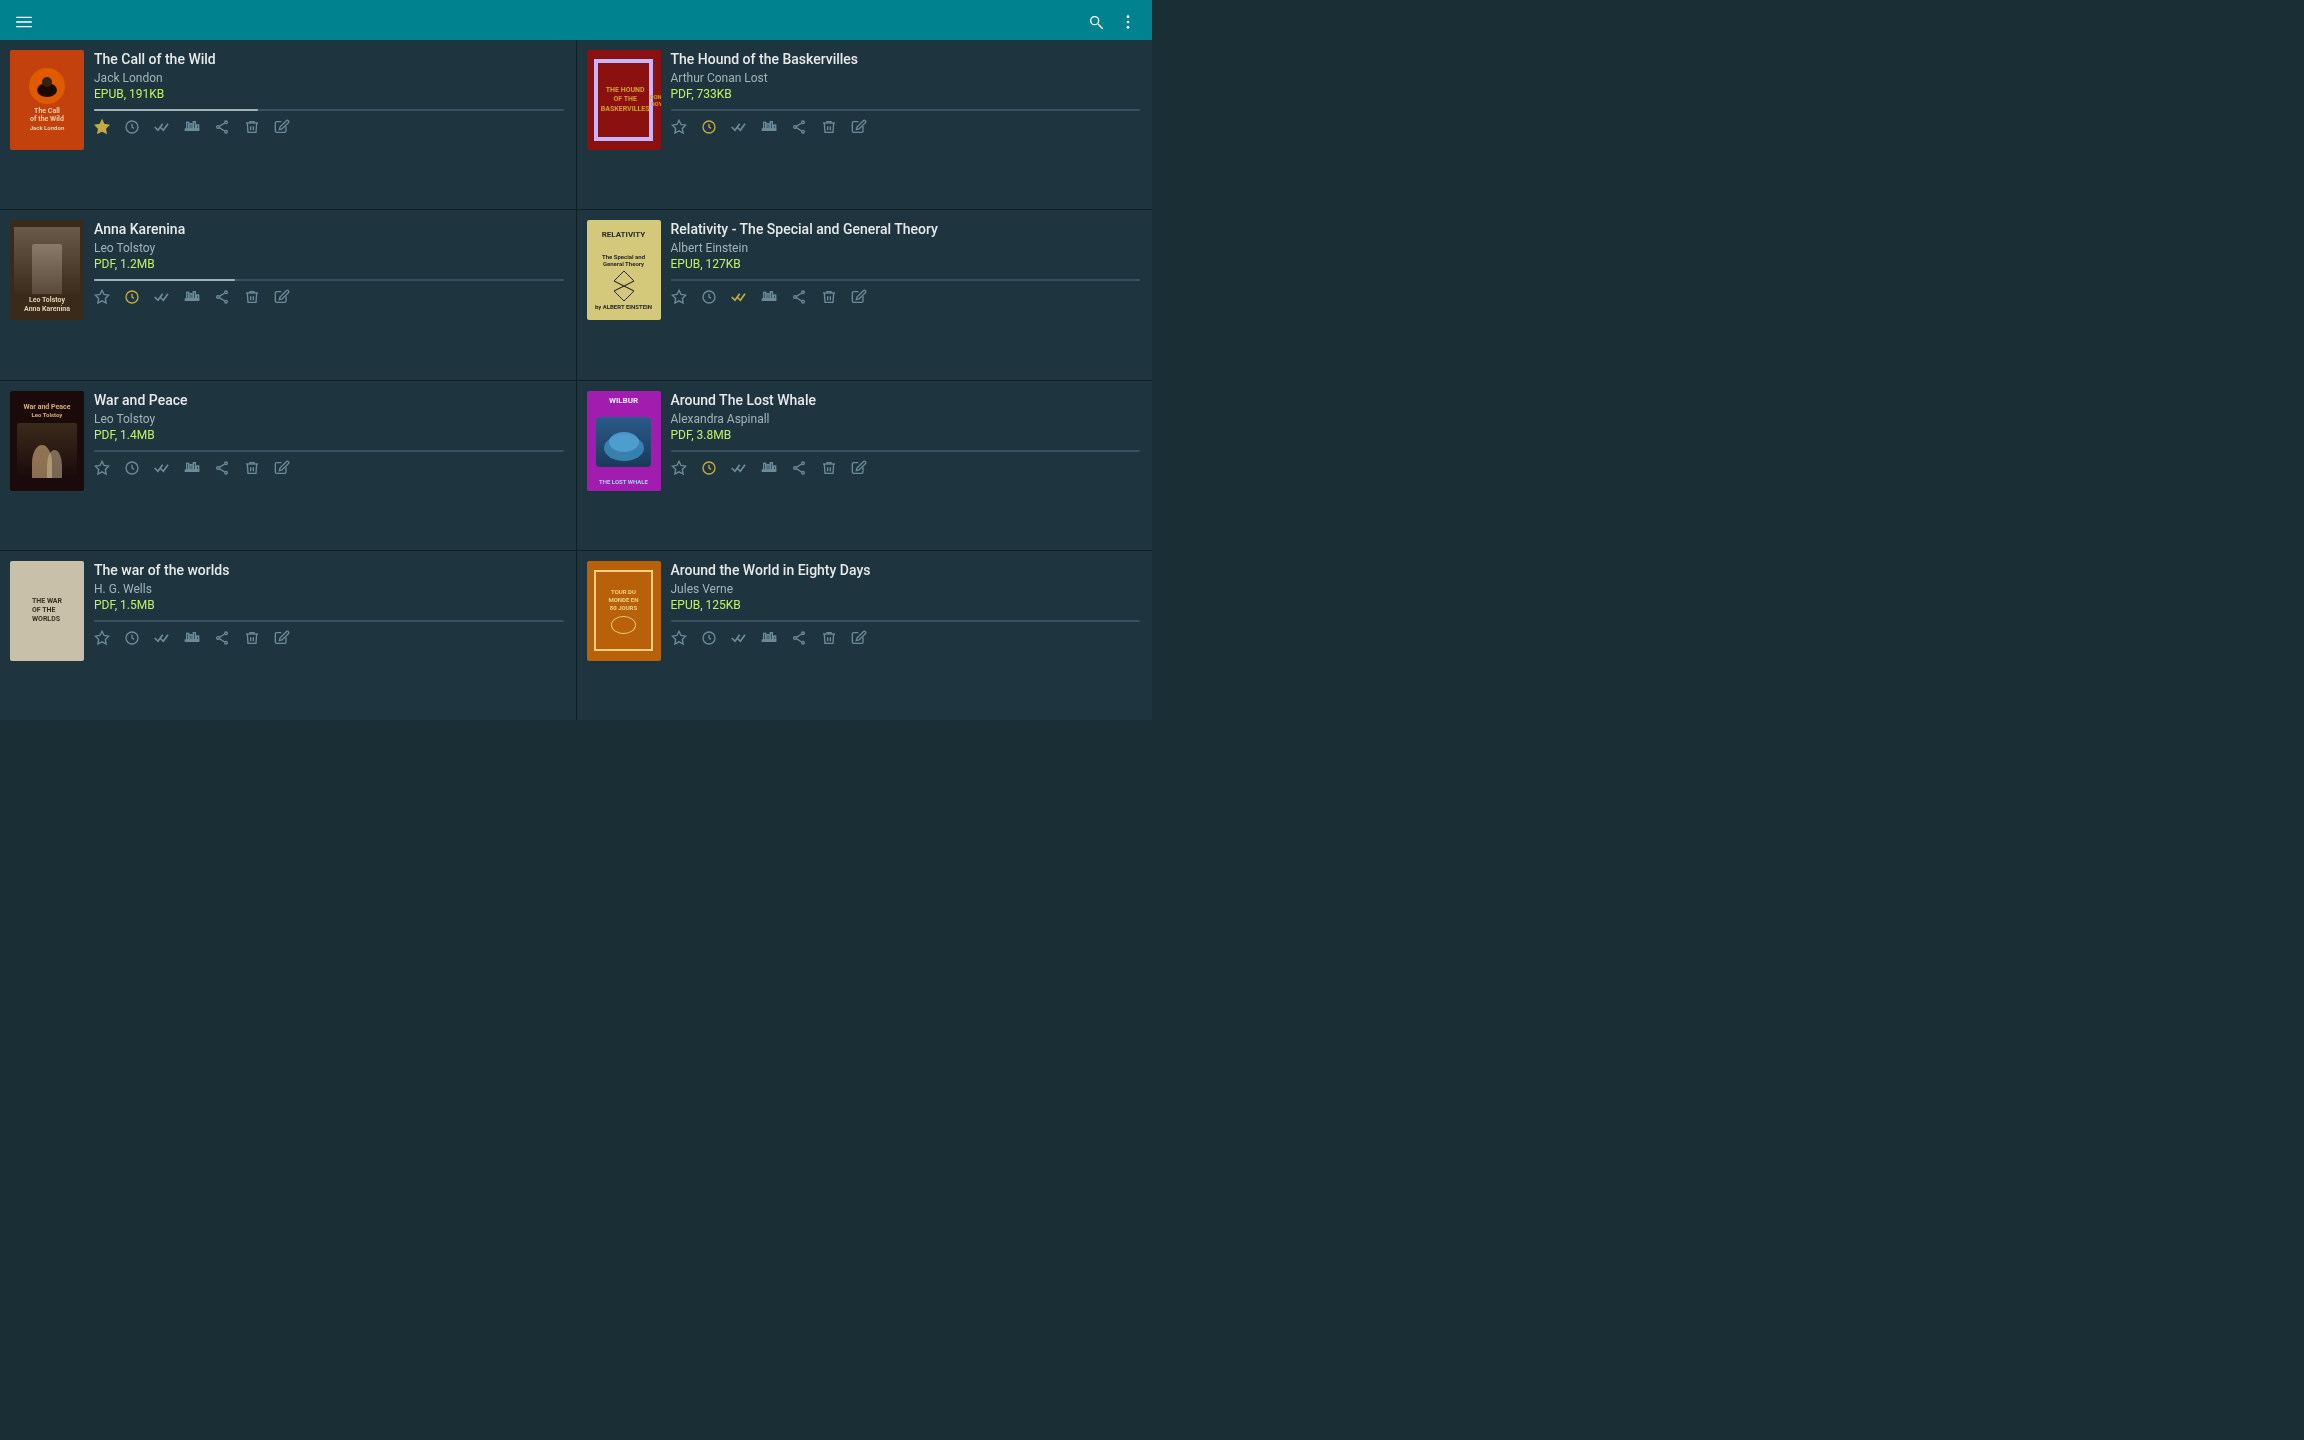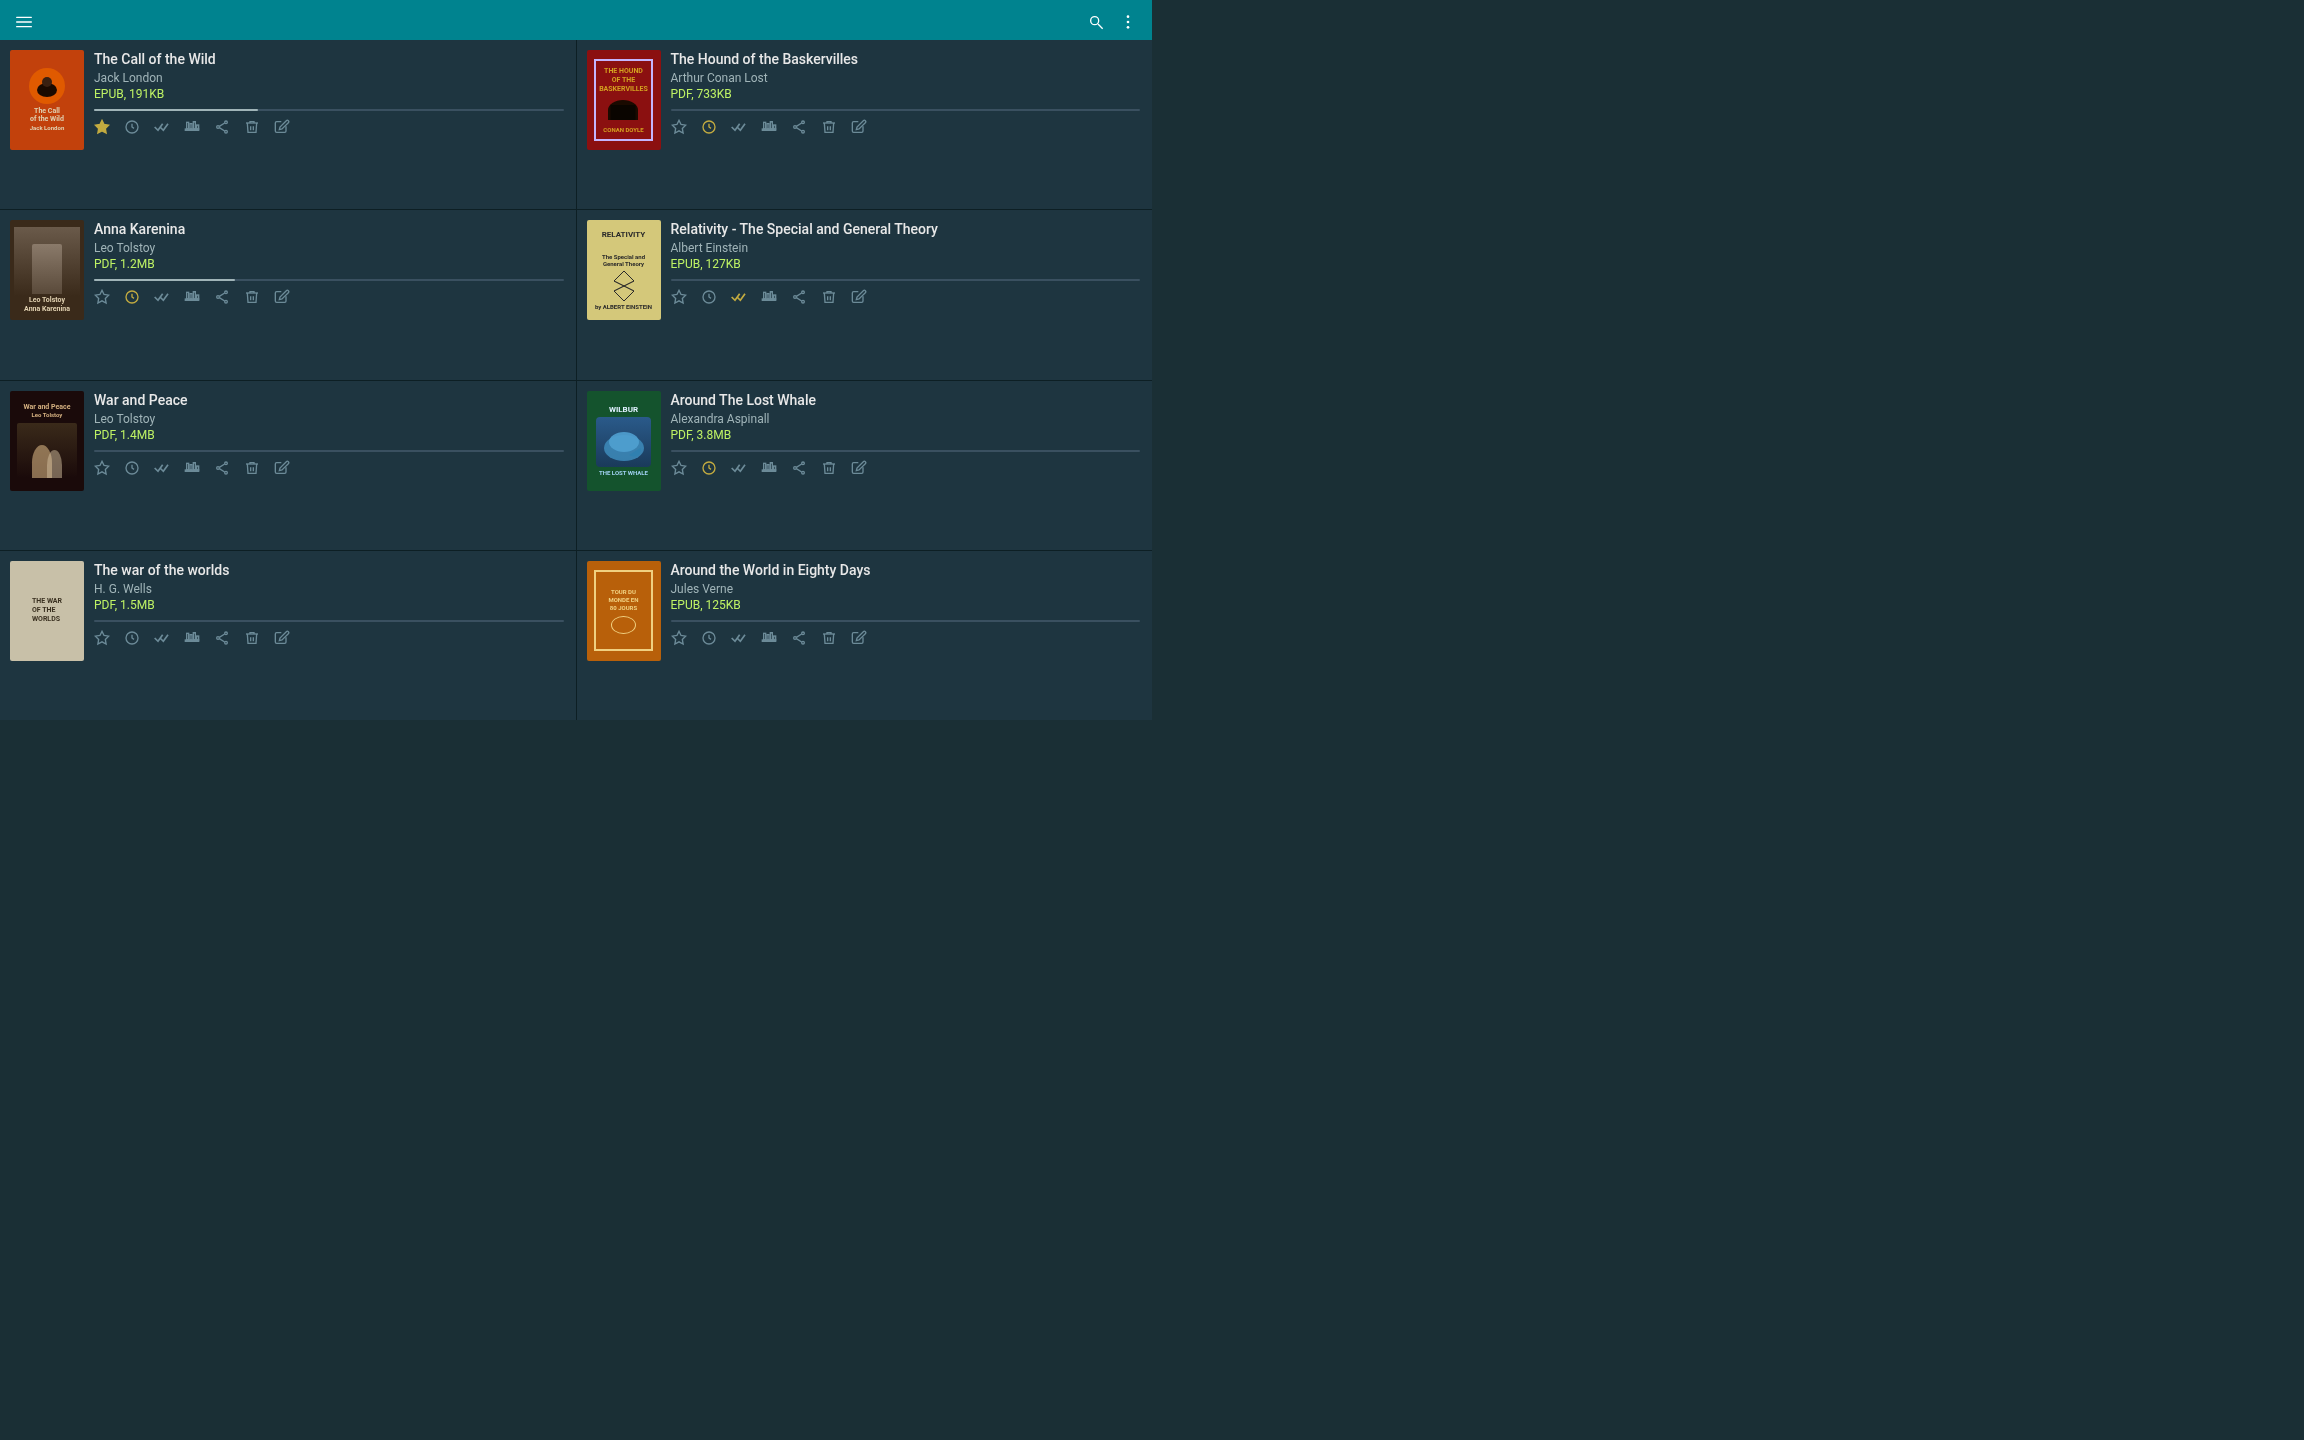--- a/index.html
+++ b/index.html
@@ -253,21 +253,21 @@
         <span class="action-icon"><svg width="16" height="16" viewBox="0 0 24 24" fill="none" stroke="#7a9aa8" stroke-width="2">
               <path d="M11,4H4a2,2,0,0,0-2,2V18a2,2,0,0,0,2,2H16a2,2,0,0,0,2-2V11"></path>
               <path d="M18.5,2.5a2.121,2.121,0,0,1,3,3L12,15l-4,1,1-4Z"></path>
             </svg></span>
       </div>
     </div>
   </div>
     <div class="book-card">
     <div class="book-cover">
       <div class="book-cover-inner" style="background:#8b1010;">
-      <div style="border:2px solid #c4b5fd;width:90%;height:90%;display:flex;flex-direction:column;align-items:center;justify-content:space-around;padding:3px;">
+      <div style="border:4px solid #c4b5fd;width:90%;height:90%;display:flex;flex-direction:row;align-items:center;justify-content:space-around;padding:3px;">
         <div style="color:#d4a020;font-size:7px;font-weight:bold;text-align:center;line-height:1.3;">THE HOUND<br>OF THE<br>BASKERVILLES</div>
         <div style="width:30px;height:20px;background:#1a0a00;border-radius:50% 50% 0 0;position:relative;overflow:hidden;">
           <div style="position:absolute;bottom:0;left:50%;transform:translateX(-50%);width:25px;height:15px;background:#0a0500;"></div>
         </div>
         <div style="color:#d4a020;font-size:6px;font-weight:bold;">CONAN DOYLE</div>
       </div>
     </div>
     </div>
     <div class="book-info">
       <div class="book-title">The Hound of the Baskervilles</div>
@@ -485,21 +485,21 @@
             </svg></span>
         <span class="action-icon"><svg width="16" height="16" viewBox="0 0 24 24" fill="none" stroke="#7a9aa8" stroke-width="2">
               <path d="M11,4H4a2,2,0,0,0-2,2V18a2,2,0,0,0,2,2H16a2,2,0,0,0,2-2V11"></path>
               <path d="M18.5,2.5a2.121,2.121,0,0,1,3,3L12,15l-4,1,1-4Z"></path>
             </svg></span>
       </div>
     </div>
   </div>
     <div class="book-card">
     <div class="book-cover">
-      <div class="book-cover-inner" style="background:#14532d;">
+      <div class="book-cover-inner" style="background:#a21caf;gap:9px;">
       <div style="color:#e0f0ff;font-size:8px;font-weight:bold;text-align:center;margin-bottom:3px;">WILBUR</div>
       <div style="width:55px;height:50px;background:linear-gradient(180deg,#2a5a8a 0%,#1a3a5a 100%);border-radius:4px;display:flex;align-items:center;justify-content:center;overflow:hidden;">
         <svg width="50" height="45" viewBox="0 0 50 45">
           <ellipse cx="25" cy="28" rx="20" ry="13" fill="#4090c0" opacity="0.8"></ellipse>
           <ellipse cx="25" cy="22" rx="15" ry="10" fill="#50a0d0" opacity="0.9"></ellipse>
           <path d="M38,30 Q45,25 40,35 Q35,38 30,35Z" fill="#3080b0"></path>
         </svg>
       </div>
       <div style="color:#a0d0f0;font-size:6px;text-align:center;margin-top:2px;">THE LOST WHALE</div>
     </div>

